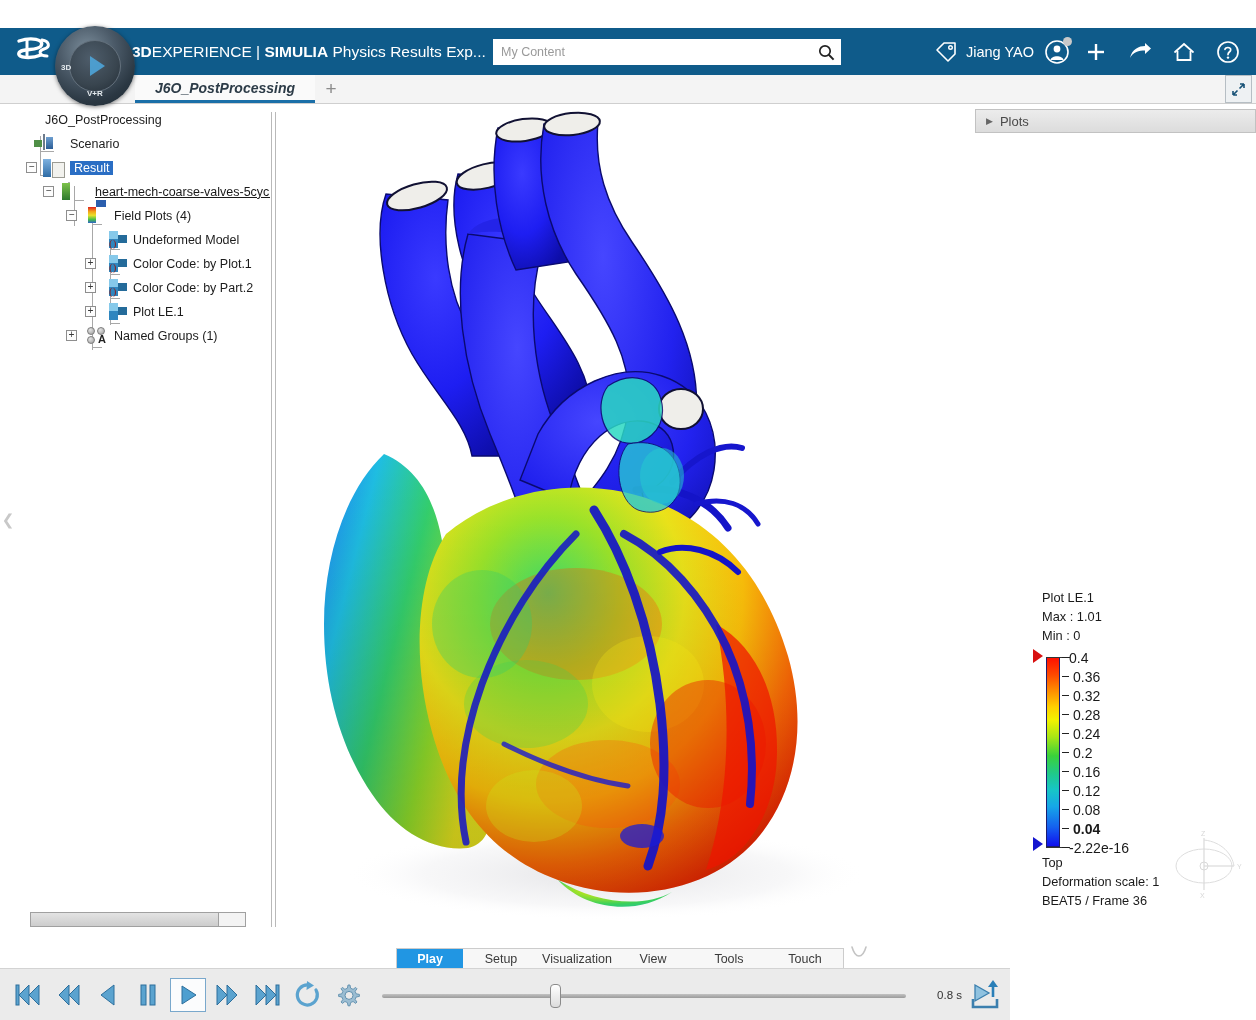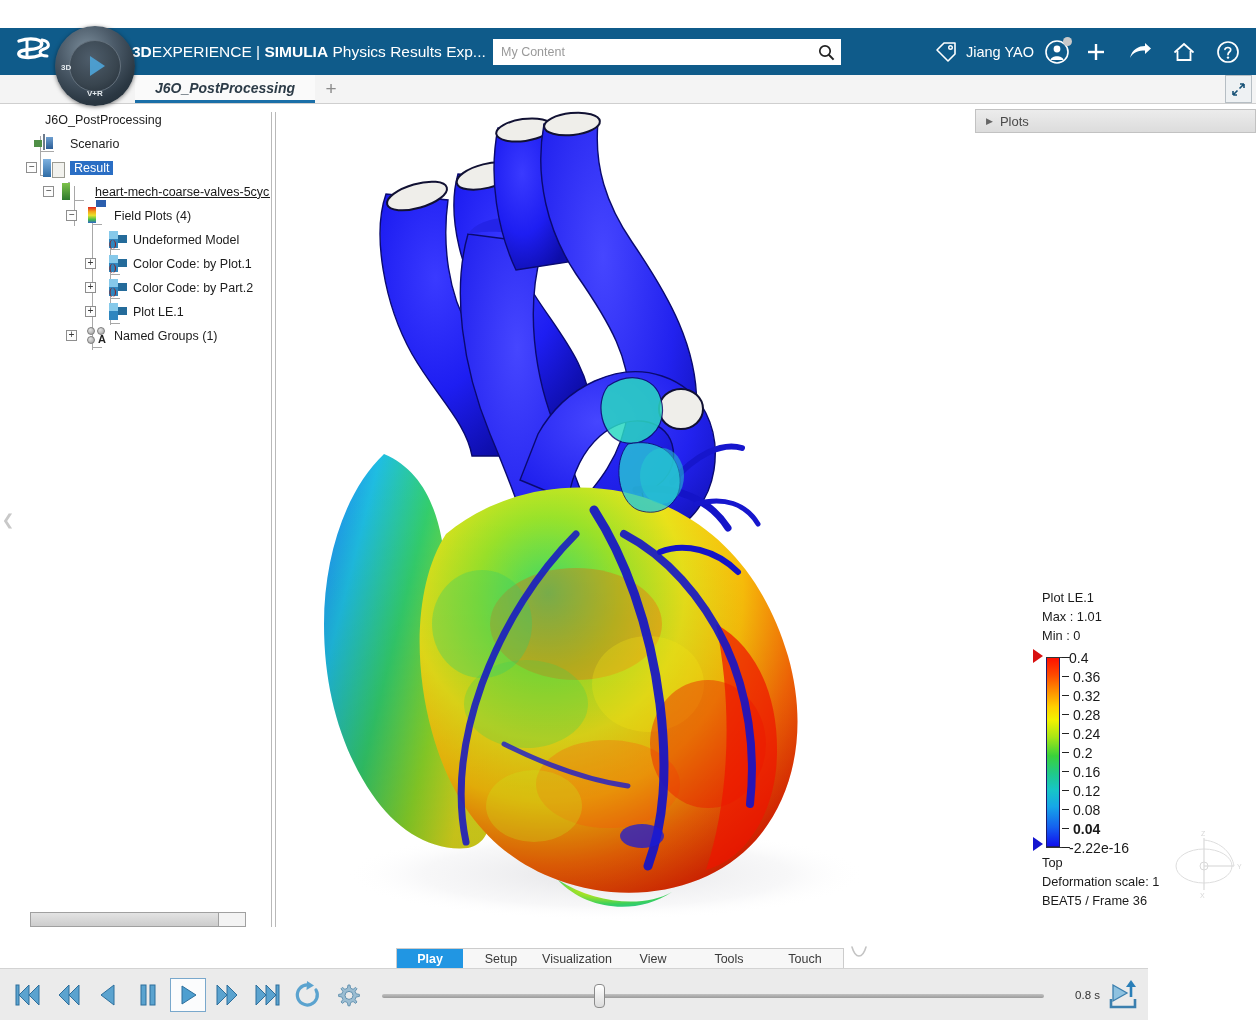--- a/index.html
+++ b/index.html
@@ -287,21 +287,21 @@
     font-size: 12.5px; color: #3a3a3a;
   }
   .btab.active { background: #2196e3; color: #ffffff; font-weight: bold; flex: 0 0 66px; }
   .btabs-collapse {
     position: absolute; left: 846px; top: 940px; width: 26px; height: 22px;
     display: flex; align-items: center; justify-content: center; color: #b9b9b9; font-size: 14px;
   }
 
   
   .player {
-    position: absolute; left: 0; top: 968px; width: 1148px; height: 52px;
+    position: absolute; left: 0; top: 968px; width: 1010px; height: 52px;
     background: #ebebeb; border-top: 1px solid #d3d3d3;
     display: flex; align-items: center;
   }
   .pbtn {
     width: 40px; height: 40px; display: flex; align-items: center; justify-content: center;
     color: #3e89bb; flex: none;
   }
   .pbtn.framed {
     border: 1px solid #79a8cc; background: #fbfcfd; width: 36px; height: 34px; margin: 0 2px;
   }

